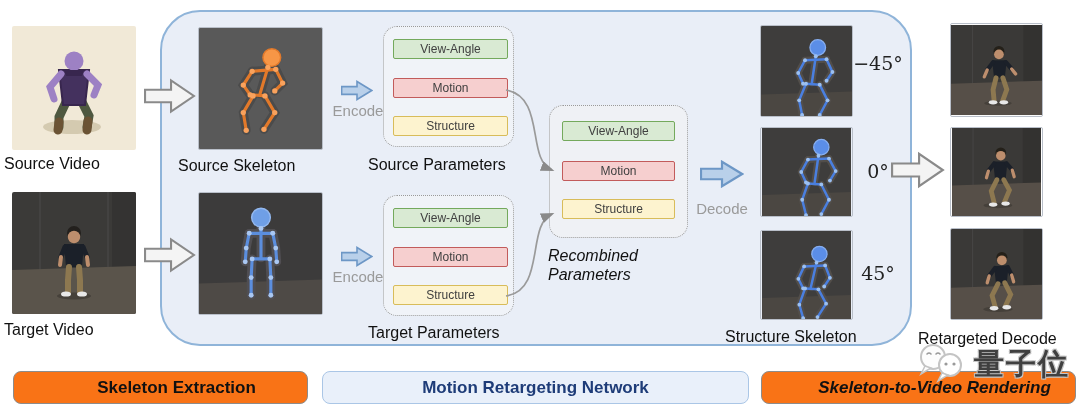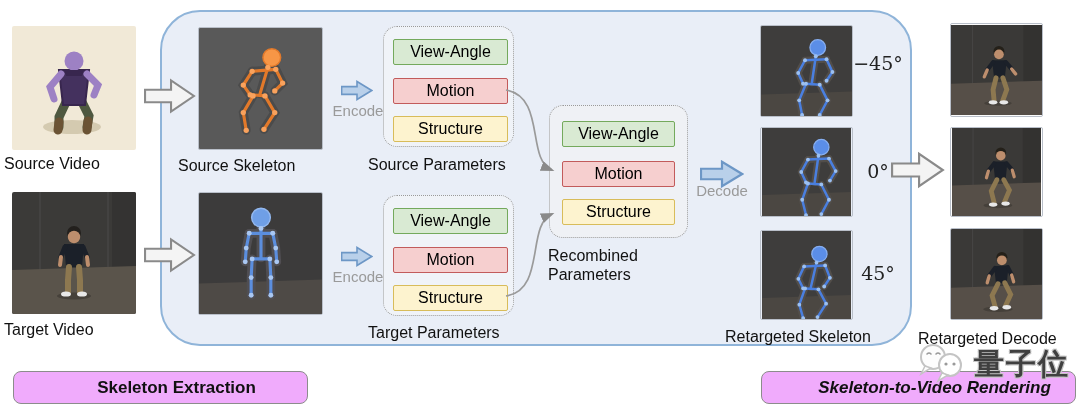--- a/index.html
+++ b/index.html
@@ -6,32 +6,32 @@
   .canvas{position:relative;width:1080px;height:418px;background:#fff;overflow:hidden;
           font-family:"Liberation Sans",sans-serif;color:#161616;}
   .abs{position:absolute;}
   .big-box{position:absolute;left:160px;top:10px;width:752px;height:336px;
            background:#e9eef7;border:2px solid #8fb4d9;border-radius:40px;box-sizing:border-box;}
   .panel{position:absolute;border-radius:2px;overflow:hidden;}
   .panel.framed{border:1px solid #b9bfc9;box-sizing:border-box;}
   .caption{position:absolute;font-size:16px;line-height:1.2;color:#111;}
   .pgroup{position:absolute;border:1.6px dotted #9a9a9a;border-radius:14px;
           background:rgba(245,247,250,0.55);box-sizing:border-box;}
-  .prow{position:absolute;left:9px;width:115px;height:26px;border-radius:2px;
+  .prow{position:absolute;left:9px;width:115px;height:20px;border-radius:2px;
         display:flex;align-items:center;justify-content:center;
-        font-size:16px;color:#000000;box-sizing:border-box;}
+        font-size:12px;color:#404040;box-sizing:border-box;}
   .prow.green{background:#d9ead3;border:1.6px solid #74a95c;}
   .prow.red{background:#f6cfcf;border:1.6px solid #c25b5b;}
   .prow.yellow{background:#fdf3cf;border:1.6px solid #d8bc5a;}
   .enc-label{position:absolute;text-align:center;font-size:15px;color:#9a9a9a;}
   .angle{position:absolute;width:52px;text-align:center;font-size:19px;color:#222;
          font-family:"DejaVu Serif",serif;}
   .bbox{position:absolute;top:371px;height:33px;border-radius:8px;box-sizing:border-box;
         display:flex;align-items:center;justify-content:center;font-size:17px;font-weight:700;}
-  .bbox.gray{background:#f0abfc;border:1.5px solid #8c8c8c;color:#111;padding-left:32px;}
+  .bbox.gray{background:#f97316;border:1.5px solid #8c8c8c;color:#111;padding-left:32px;}
   .bbox.blue{background:#e9f0fa;border:1.5px solid #aac6e6;color:#1e3c78;}
   .overlay{position:absolute;left:0;top:0;pointer-events:none;}
   .wm-text{position:absolute;font-size:30px;font-weight:700;letter-spacing:2px;color:#404040;
            text-shadow:-1px -1px 0 #c6c6c6,1px -1px 0 #c6c6c6,-1px 1px 0 #c6c6c6,1px 1px 0 #c6c6c6;
            z-index:6;}
   svg{display:block;}
 </style>
 </head>
 <body>
 
@@ -216,26 +216,26 @@
     <div class="prow green" style="left:12px;top:15px;width:113px;">
         <span>View-Angle</span>
       </div>
     <div class="prow red" style="left:12px;top:55px;width:113px;">
         <span>Motion</span>
       </div>
     <div class="prow yellow" style="left:12px;top:93px;width:113px;">
         <span>Structure</span>
       </div>
   </div>
-  <div class="caption" style="left:548px;top:246px;width:142px;">Recombined Parameters</div>
+  <div class="caption" style="left:548px;top:246px;width:142px;font-style:italic;">Recombined Parameters</div>
 
   <svg class="abs" style="left:700px;top:160px;" width="44" height="28" viewBox="0 0 100 64">
     <polygon points="2,20 50,20 50,4 96,32 50,60 50,44 2,44" fill="#b9d0ea" stroke="#6d97c6" stroke-width="5"></polygon>
   </svg>
-  <div class="enc-label" style="left:690px;top:182px;width:64px;">Decode</div>
+  <div class="enc-label" style="left:690px;top:200px;width:64px;">Decode</div>
 
   <svg class="overlay" width="1080" height="418" viewBox="0 0 1080 418">
     <defs>
       <marker id="ah" markerWidth="9" markerHeight="8" refX="6.5" refY="3" orient="auto">
         <path d="M0,0 L8,3 L0,6 Z" fill="#8a8a8a"></path>
       </marker>
     </defs>
     <path d="M506,90 C546,97 526,160 552,170" fill="none" stroke="#9a9a9a" stroke-width="1.7" marker-end="url(#ah)"></path>
     <path d="M506,296 C546,290 526,225 552,214" fill="none" stroke="#9a9a9a" stroke-width="1.7" marker-end="url(#ah)"></path>
   </svg>
@@ -353,21 +353,21 @@
           <circle cx="39" cy="77" r="2"></circle>
           <circle cx="43" cy="91" r="2"></circle>
           <circle cx="67" cy="76" r="2"></circle>
           <circle cx="58" cy="90" r="2"></circle>
         </g>
     </svg>
   </div>
   <div class="angle" style="left:852px;top:52px;">−45°</div>
   <div class="angle" style="left:852px;top:160px;">0°</div>
   <div class="angle" style="left:852px;top:262px;">45°</div>
-  <div class="caption" style="left:725px;top:327px;width:180px;">Retargeted Skeleton</div>
+  <div class="caption" style="left:725px;top:327px;width:180px;">Structure Skeleton</div>
 
   <svg class="abs" style="left:891px;top:150px;z-index:2;" width="54" height="40" viewBox="0 0 100 68">
     <polygon points="2,22 52,22 52,4 96,34 52,64 52,46 2,46" fill="#f4f4f4" stroke="#8a8a8a" stroke-width="4"></polygon>
   </svg>
 
   <div class="panel framed" style="left:950px;top:23px;width:93px;height:94px;">
     <svg width="91" height="92" viewBox="0 0 93 92">
       <rect width="93" height="92" fill="#3a3937"></rect>
         <rect x="74" y="0" width="19" height="64" fill="#333230"></rect>
       <line x1="22" y1="0" x2="22" y2="60" stroke="#454443" stroke-width="1.2"></line>
@@ -442,20 +442,23 @@
         </g>
       <ellipse cx="44" cy="81" rx="4.4" ry="2.2" fill="#e8e8e8"></ellipse>
         <ellipse cx="57" cy="80" rx="4.4" ry="2.2" fill="#e8e8e8"></ellipse>
     </svg>
   </div>
   <div class="caption" style="left:918px;top:329px;width:158px;">Retargeted Decode</div>
 
   <div class="bbox gray" style="left:13px;width:295px;">
     <span>Skeleton Extraction</span>
   </div>
+  <div class="bbox blue" style="left:322px;width:427px;">
+    <span>Motion Retargeting Network</span>
+  </div>
   <div class="bbox gray" style="left:761px;width:315px;font-style:italic;">
     <span>Skeleton-to-Video Rendering</span>
   </div>
 
   <svg class="abs" style="left:912px;top:342px;z-index:6;" width="62" height="46" viewBox="0 0 62 46">
     <circle cx="21" cy="15" r="12" fill="#fdfdfd" stroke="#c4c4c4" stroke-width="2"></circle>
     <path d="M13,24 L9,32 L19,26 Z" fill="#fdfdfd" stroke="#c4c4c4" stroke-width="1.5"></path>
     <path d="M15,12 q2,-2 4,0 M24,12 q2,-2 4,0" stroke="#9a9a9a" stroke-width="1.6" fill="none" stroke-linecap="round"></path>
     <circle cx="38" cy="23" r="11" fill="#ffffff" stroke="#c4c4c4" stroke-width="2"></circle>
     <path d="M30,31 L26,39 L36,33 Z" fill="#ffffff" stroke="#c4c4c4" stroke-width="1.5"></path>

